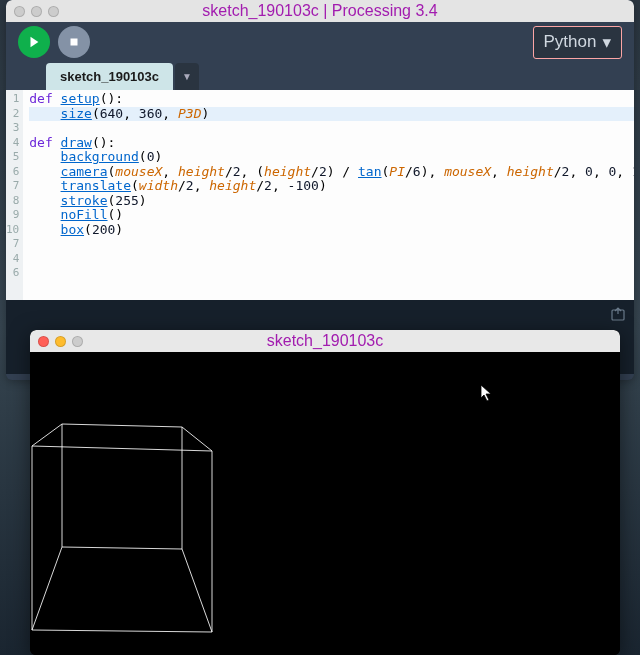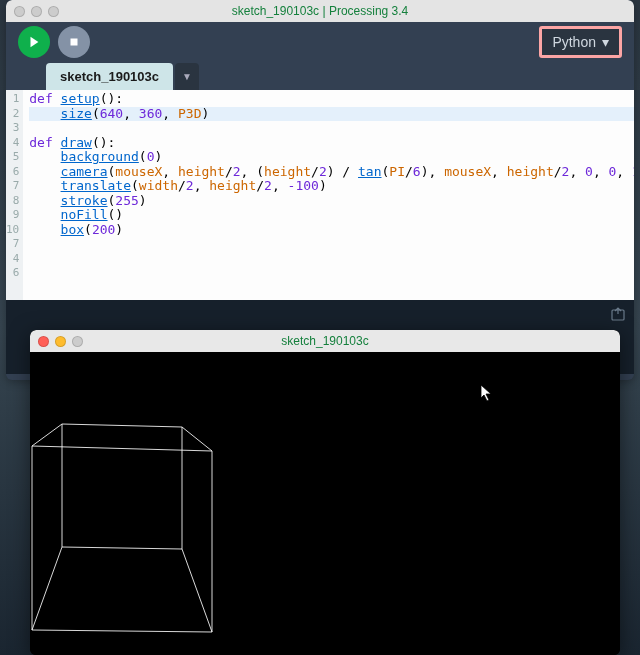--- a/index.html
+++ b/index.html
@@ -30,40 +30,40 @@
       border-radius: 6px 6px 0 0;
       position: relative;
     }
     .traffic { display:flex; gap:6px; }
     .tl { width:11px; height:11px; border-radius:50%; border:0.5px solid rgba(0,0,0,0.15); }
     .tl-gray { background:#ccc; }
     .tl-close { background:#ff5f57; }
     .tl-min { background:#febc2e; }
     .title-text {
       position:absolute; left:0; right:0; text-align:center;
-      font-size:12px; color:#15803d; pointer-events:none;
+      font-size:16px; color:#a21caf; pointer-events:none;
     }
     .toolbar {
       height: 40px;
       display:flex; align-items:center;
       padding:0 12px; gap:8px;
       justify-content:space-between;
     }
     .toolbar-left { display:flex; gap:8px; }
     .round-btn {
       width:32px; height:32px; border-radius:50%;
       display:flex; align-items:center; justify-content:center;
     }
     .run-btn { background:#0fb04c; }
     .stop-btn { background:#8492a6; }
     .run-btn svg, .stop-btn svg { width:14px; height:14px; }
     .mode-select {
       background:#2a3440; color:#d0d8e0;
-      font-size:14px; padding:5px 10px;
-      border-radius:3px; border:3px solid #fca5a5;
+      font-size:17px; padding:5px 10px;
+      border-radius:3px; border:1px solid #fca5a5;
       display:flex; align-items:center; gap:6px;text-align:right;
     }
     .tabbar {
       height:28px; display:flex; align-items:flex-end;
       padding:0 0 0 40px; gap:0;
       position: relative;
     }
     .tab {
       background:#cee5e8; color:#1a1a1a;
       padding:6px 14px; font-size:13px; font-weight:600;
@@ -92,22 +92,22 @@
     .gutter div { height:14.5px; }
     .code {
       flex:1; padding:2px 6px;
       line-height:14.5px;
       white-space:pre;
     }
     .line { height:14.5px; }
     .hl-line { background:#e4f0fb; }
     .kw { color:#6d28d9; }
     .fn { color:#0066cc; font-weight:500;text-decoration:underline;}
-    .num { color:#6d28d9; }
-    .id { color:#cc6600; }
+    .num { color:#0f172a; }
+    .id { color:#cc6600;font-style:italic; }
     .py { color:#000; }
     .console-area {
       height:74px; background:#16202b;
       position:relative;
     }
     .console-icon {
       position:absolute; right:8px; top:6px;
       width:16px; height:16px; color:#6a7a8a;
     }
     .output-window {

